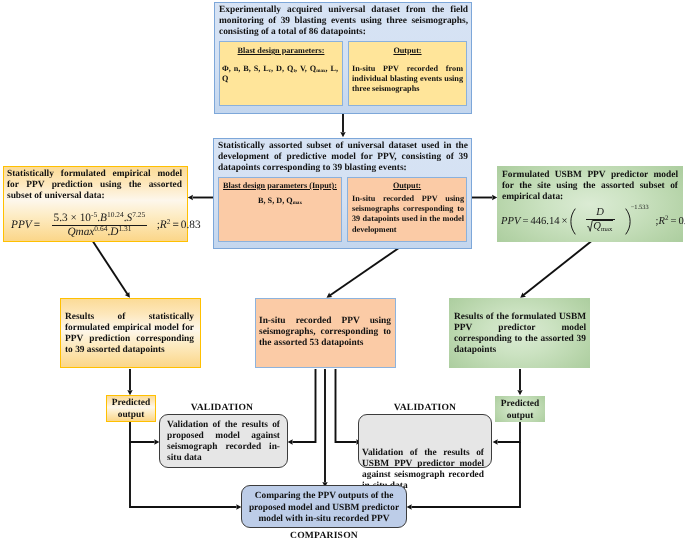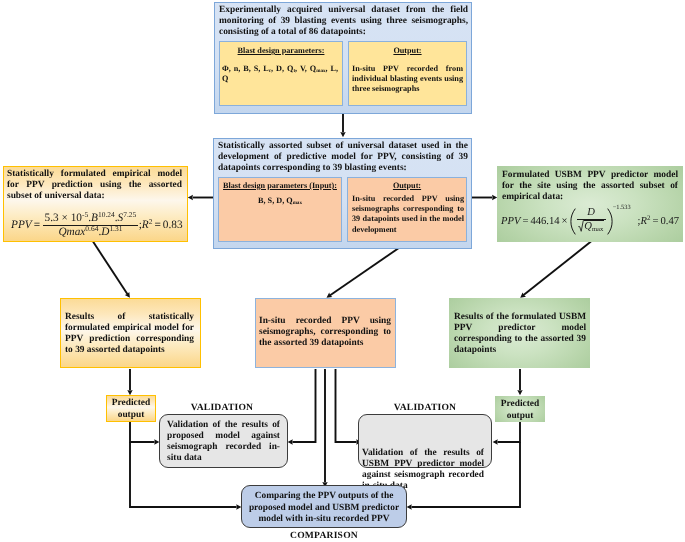--- a/index.html
+++ b/index.html
@@ -62,21 +62,21 @@
 
   sub{font-size:0.62em;vertical-align:-0.25em;line-height:0;}
   sup{font-size:0.62em;vertical-align:0.45em;line-height:0;}
 
   
   .eqrow{display:flex;align-items:center;font-size:10.6px;color:#1a1a1a;white-space:nowrap;}
   .eq{font-family:"Liberation Serif",serif;font-style:italic;font-weight:400;}
   .eqn{font-family:"Liberation Serif",serif;font-style:normal;font-weight:400;}
   .eqop{font-style:normal;margin:0 2px;}
   .eqrow sup{font-size:0.66em;vertical-align:0.52em;line-height:0;}
-  .frac{display:inline-flex;flex-direction:column;align-items:center;margin:0 1px;}
+  .frac{display:inline-flex;flex-direction:column;align-items:center;margin:0 10px;}
   .frac .num,.frac .den{display:block;line-height:1.08;padding:0 1.5px;}
   .frac .bar{display:block;width:100%;height:1px;background:#1a1a1a;margin:0.5px 0;}
   .paren-grp{display:inline-flex;align-items:stretch;position:relative;}
   .paren-grp .pl,.paren-grp .pr{display:block;align-self:center;flex:0 0 auto;}
   .paren-grp .pexp{align-self:flex-start;margin-top:-2px;font-size:0.60em;vertical-align:baseline;line-height:1;}
   .sqrt{display:inline-flex;align-items:flex-start;}
   .sqrt .rad{flex:0 0 auto;display:block;margin-right:-0.3px;}
   .sqrt .radicand{display:block;border-top:0.85px solid #1a1a1a;padding:0 1px 0 0.5px;}
 
   #arrows{position:absolute;left:0;top:0;overflow:visible;}
@@ -192,21 +192,21 @@
     <span class="eqn" style="padding-left:7px;">;</span>
       <span class="eq">R<sup class="eqn">2</sup></span>
     <span class="eq eqop">=</span>
     <span class="eqn">0.47</span>
   </div>
 
   <div class="abs boxY" style="left:60px;top:298px;width:141px;height:70px;"></div>
   <div class="t just" style="left:65px;top:312px;width:129px;">Results of statistically formulated empirical model for PPV prediction corresponding to 39 assorted datapoints</div>
 
   <div class="abs boxO" style="left:255px;top:298px;width:141px;height:70px;"></div>
-  <div class="t just" style="left:259px;top:316px;width:132px;">In-situ recorded PPV using seismographs, corresponding to the assorted 39 datapoints</div>
+  <div class="t just" style="left:259px;top:316px;width:132px;">In-situ recorded PPV using seismographs, corresponding to the assorted 53 datapoints</div>
 
   <div class="abs boxG" style="left:449px;top:298px;width:141px;height:70px;"></div>
   <div class="t just" style="left:454px;top:312px;width:132px;">Results of the formulated USBM PPV predictor model corresponding to the assorted 39 datapoints</div>
 
   <div class="abs boxY" style="left:106px;top:395px;width:50px;height:27px;"></div>
   <div class="t ctr" style="left:106px;top:398px;width:50px;line-height:11.8px;">Predicted output</div>
 
   <div class="abs boxG" style="left:495px;top:396px;width:50px;height:26px;"></div>
   <div class="t ctr" style="left:495px;top:399px;width:50px;line-height:11.8px;">Predicted output</div>
 

